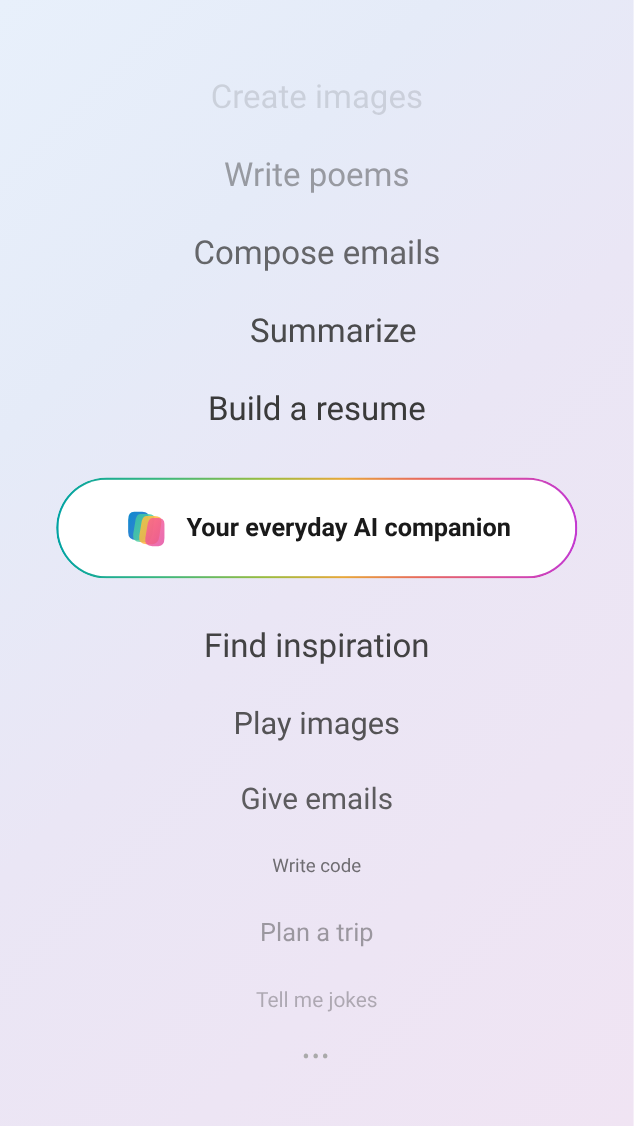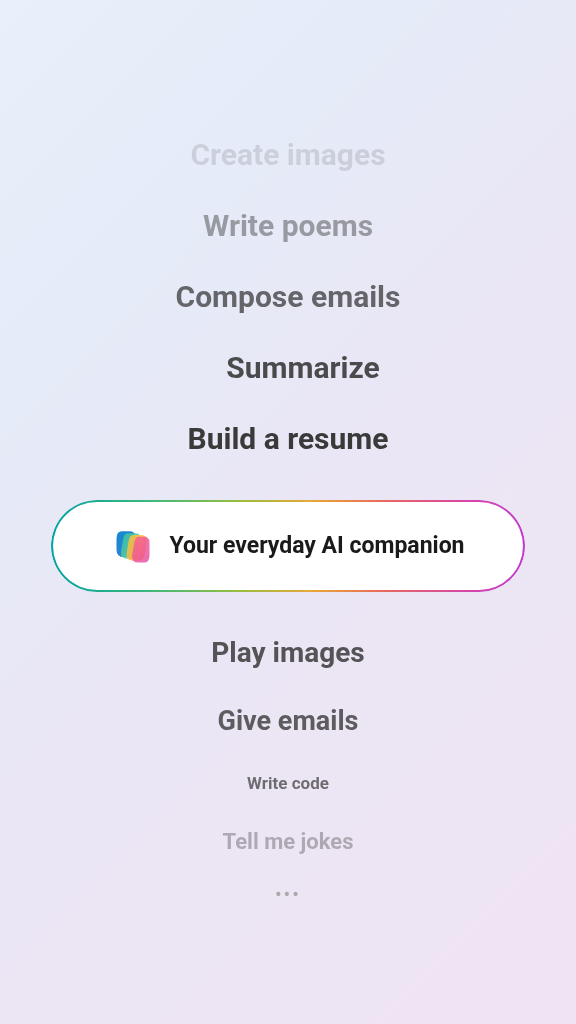--- a/index.html
+++ b/index.html
@@ -25,21 +25,21 @@
       flex-direction: column;
       align-items: center;
       width: 100%;
     }
     
     .suggestion-item {
       font-size: 30px;
       color: #3a3a3a;
       margin: 18px 0;
       text-align: right;
-      font-weight: 700;
+      font-weight: 400;
     }
     
     .suggestion-item.fade-1 {
       opacity: 0.15;
     }
     
     .suggestion-item.fade-2 {
       opacity: 0.45;
     }
     
@@ -72,21 +72,21 @@
       font-size: 17px;
     }
     
     .suggestion-item.below-fade-5 {
       opacity: 0.45;
       font-size: 23px;
     }
     
     .suggestion-item.below-fade-6 {
       opacity: 0.35;
-      font-size: 22px;
+      font-size: 19px;
     }
     
     .companion-button {
       display: flex;
       align-items: center;
       justify-content: center;
       gap: 14px;
       background: #ffffff;
       border-radius: 50px;
       padding: 22px 34px;
@@ -159,19 +159,21 @@
         </linearGradient>
       </defs>
       <path d="M 12 8 Q 6 8 6 16 L 6 28 Q 6 36 14 36 L 20 36 Q 22 36 24 28 L 26 14 Q 27 8 20 8 Z" fill="url(#grad1)"></path>
       <path d="M 18 10 Q 14 10 13 18 L 11 30 Q 10 38 18 38 L 24 38 Q 28 38 30 30 L 32 16 Q 33 10 26 10 Z" fill="url(#grad2)" opacity="0.85"></path>
       <path d="M 24 12 Q 20 12 19 20 L 17 32 Q 16 40 24 40 L 30 40 Q 36 40 37 32 L 39 18 Q 40 12 32 12 Z" fill="url(#grad3)" opacity="0.85"></path>
       <path d="M 30 14 Q 26 14 25 22 L 23 34 Q 22 42 30 42 L 36 42 Q 42 42 42 34 L 42 20 Q 42 14 36 14 Z" fill="url(#grad4)" opacity="0.8"></path>
     </svg>
     <span class="companion-text">Your everyday AI companion</span>
   </div>
 
+  <div class="suggestion-item below-fade-1">Find inspiration</div>
   <div class="suggestion-item below-fade-2">Play images</div>
   <div class="suggestion-item below-fade-3">Give emails</div>
   <div class="suggestion-item below-fade-4">Write code</div>
+  <div class="suggestion-item below-fade-5">Plan a trip</div>
   <div class="suggestion-item below-fade-6">Tell me jokes</div>
 
   <div class="ellipsis">•••</div>
 </div>
 
 </body></html>

